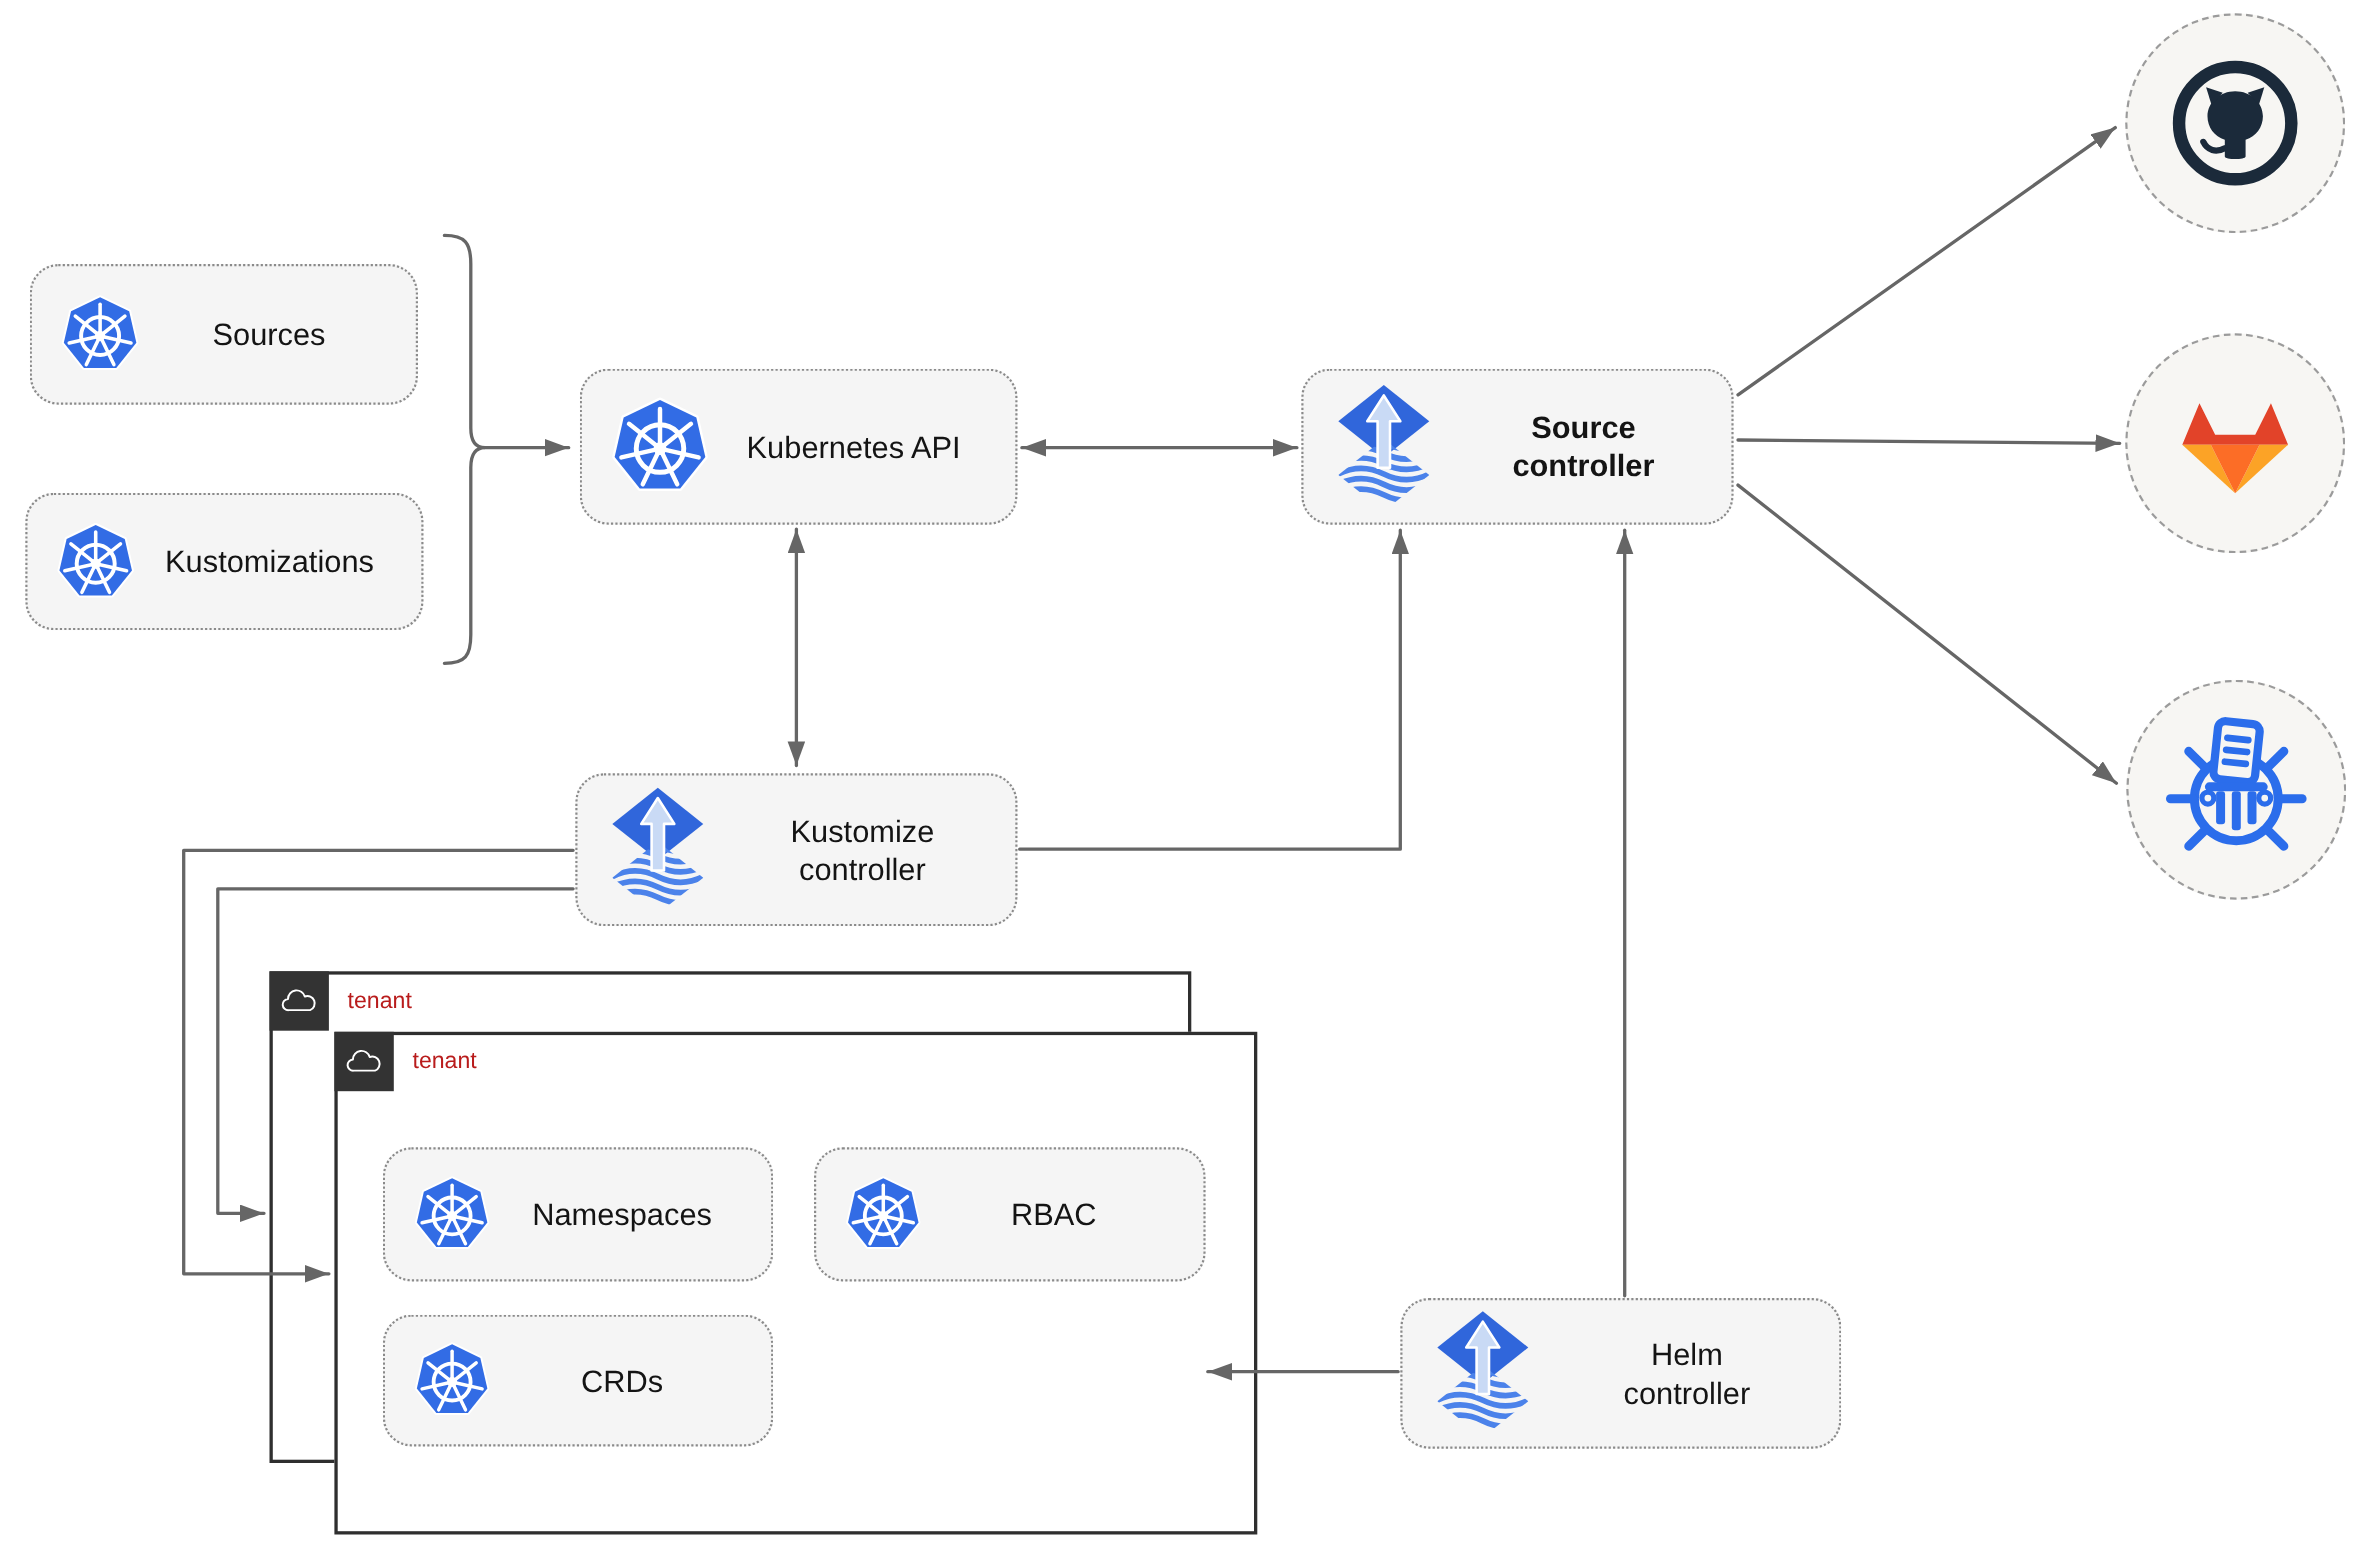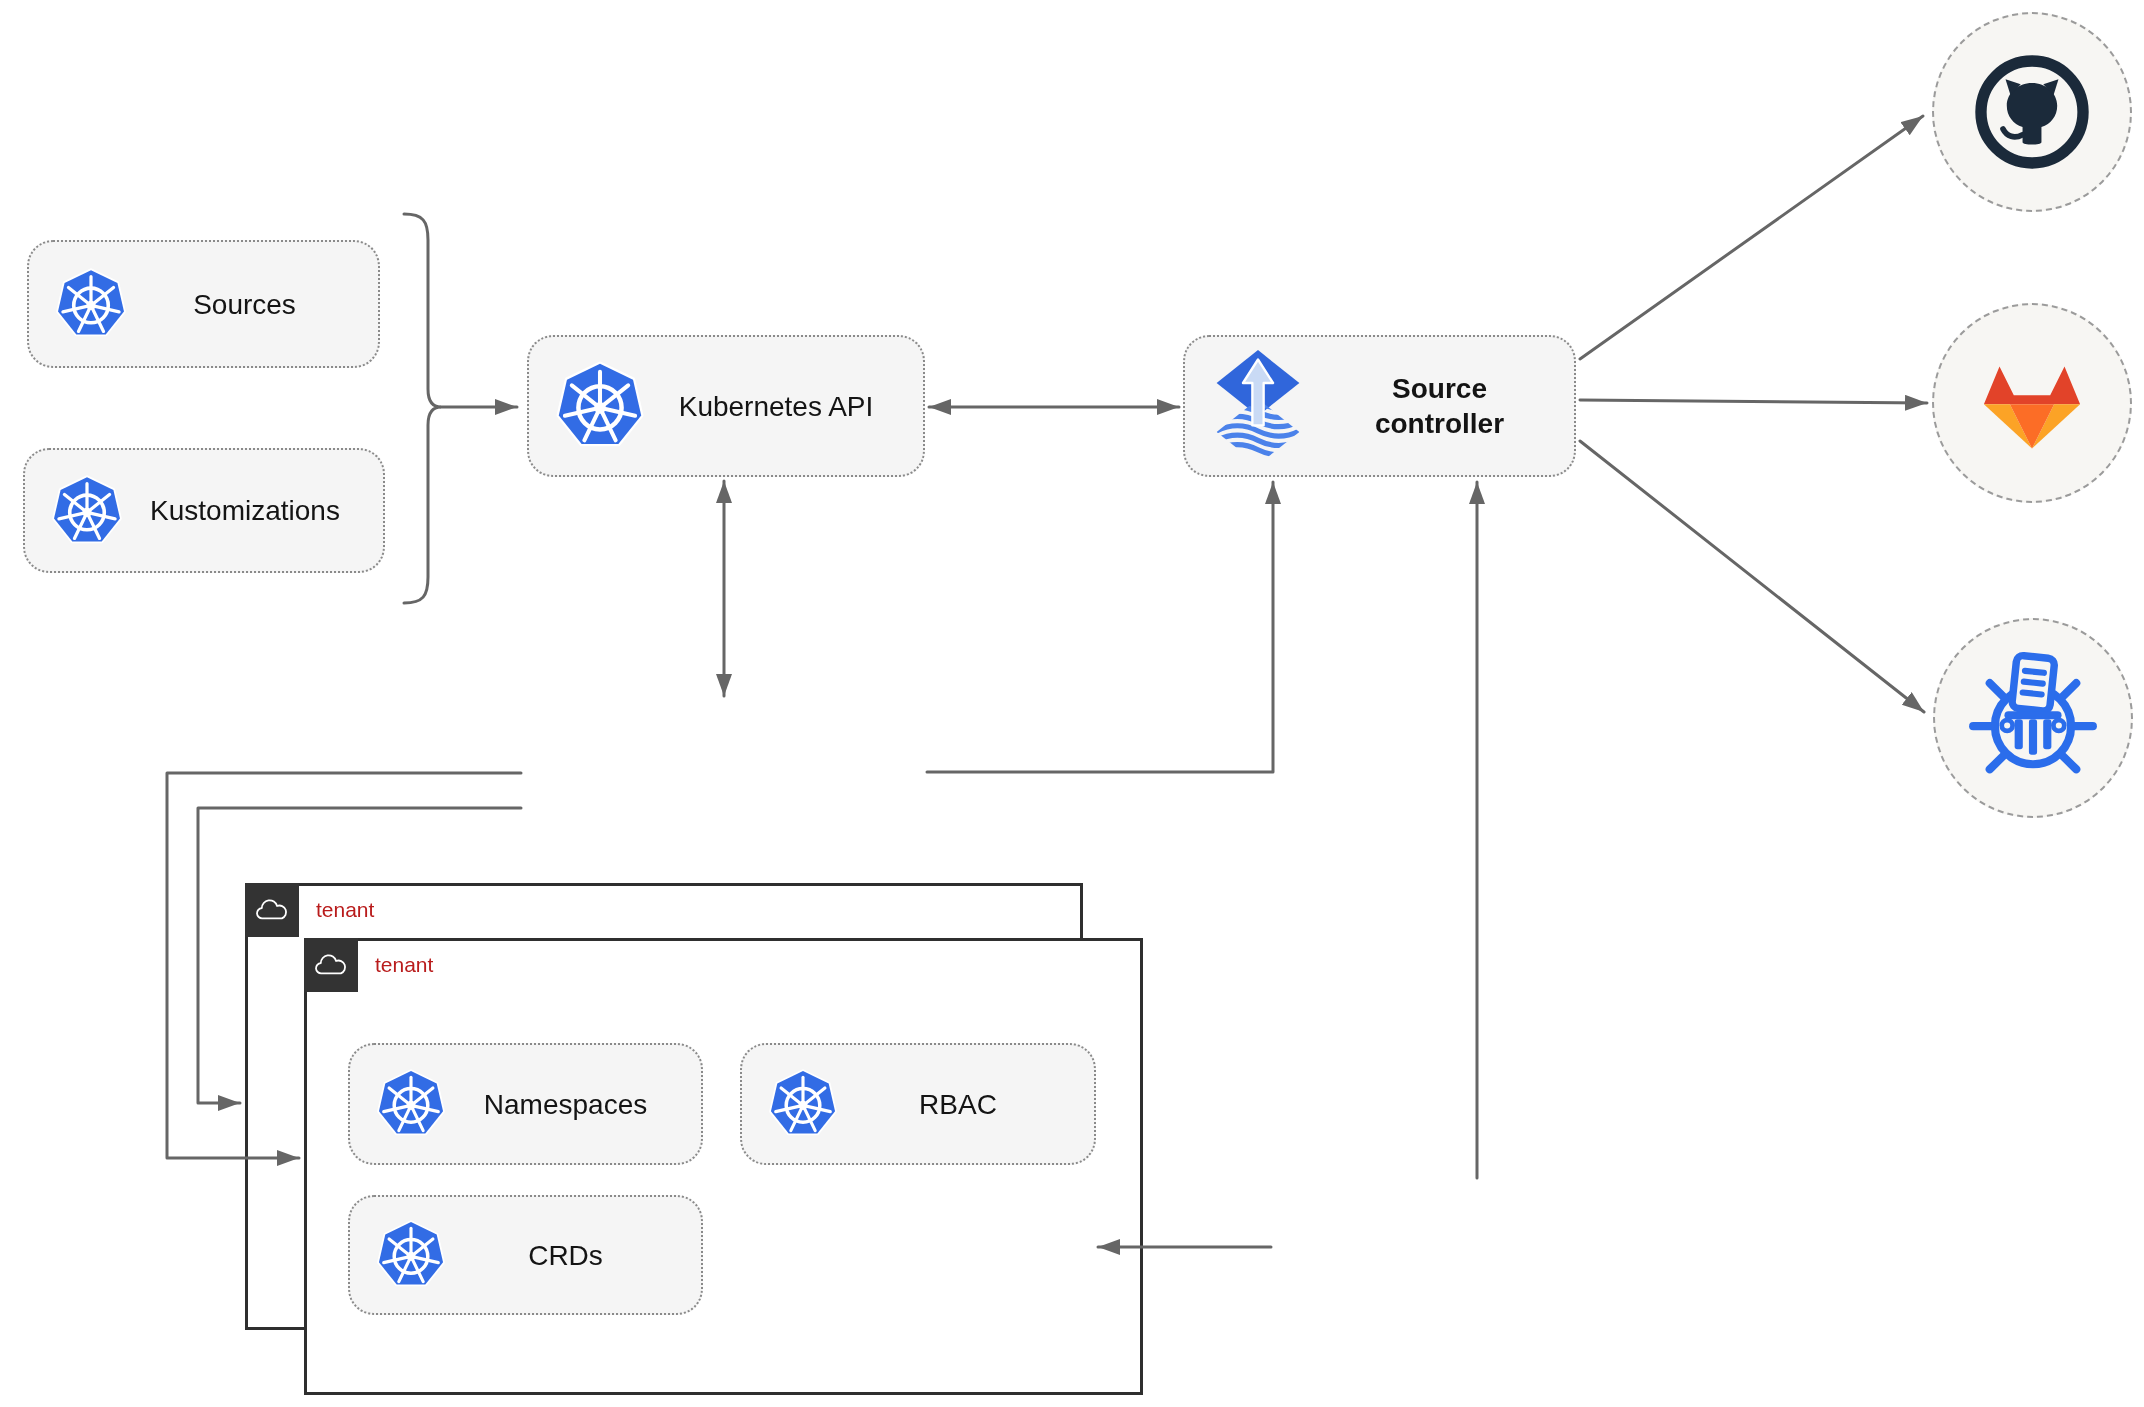--- a/index.html
+++ b/index.html
@@ -235,21 +235,33 @@
     <span class="node-label">Kubernetes API</span>
   </div>
 
   <div class="node node--controller" style="left:1183px;top:335px;width:393px;height:142px;font-weight:bold;">
     <svg class="icon-svg" width="94" height="117">
         <use href="#sym-flux"></use>
       </svg>
     <span class="node-label">Source controller</span>
   </div>
 
-
+  <div class="node node--controller" style="left:523px;top:703px;width:402px;height:139px;">
+    <svg class="icon-svg" width="94" height="117">
+        <use href="#sym-flux"></use>
+      </svg>
+    <span class="node-label">Kustomize controller</span>
+  </div>
+
+  <div class="node node--controller" style="left:1273px;top:1180px;width:401px;height:137px;">
+    <svg class="icon-svg" width="94" height="117">
+        <use href="#sym-flux"></use>
+      </svg>
+    <span class="node-label">Helm controller</span>
+  </div>
 
   <div class="endpoint" style="left:1932px;top:12px;">
     <svg class="icon-svg" width="126" height="126">
         <use href="#sym-github"></use>
       </svg>
   </div>
   <div class="endpoint" style="left:1932px;top:303px;">
     <svg class="icon-svg" width="130" height="104">
         <use href="#sym-gitlab"></use>
       </svg>

